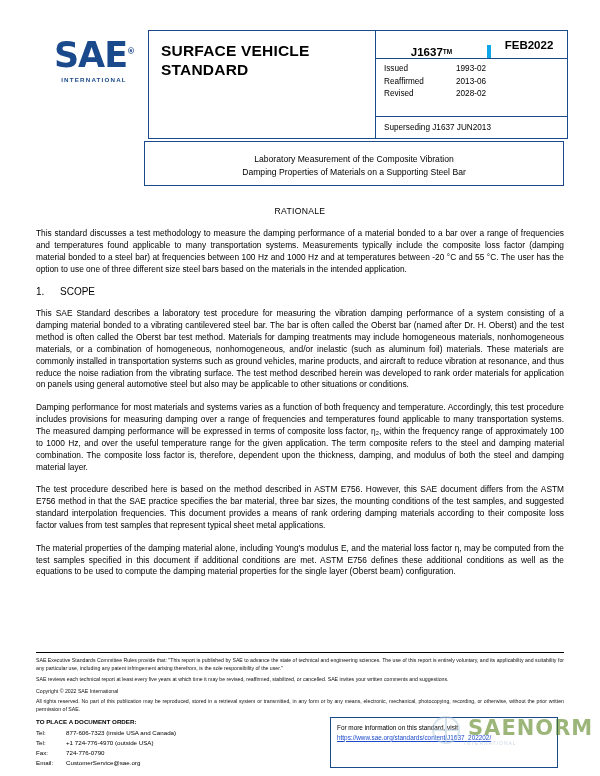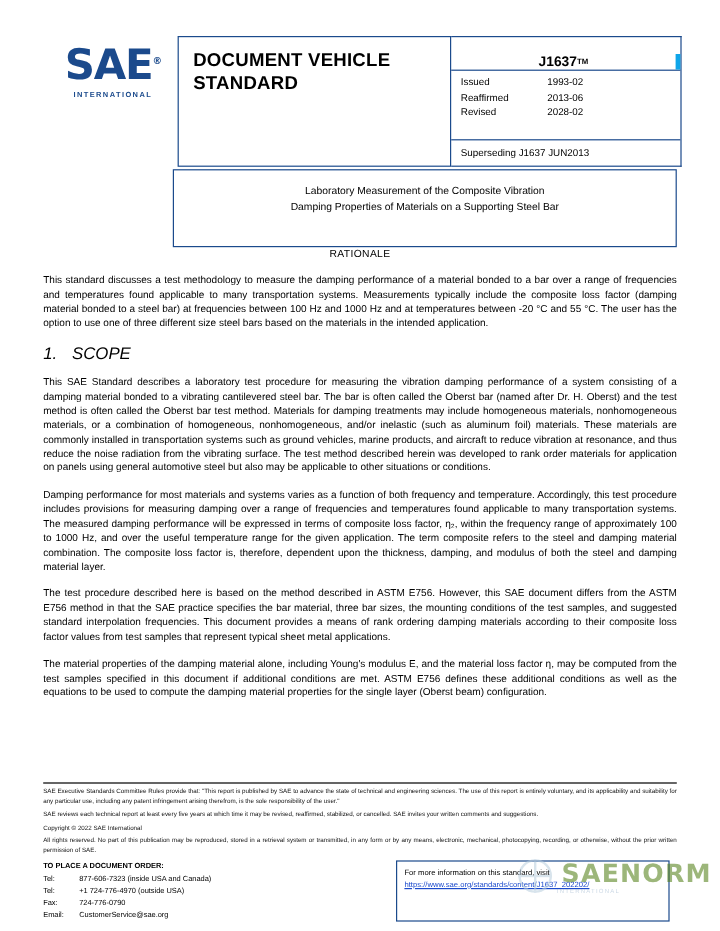--- a/index.html
+++ b/index.html
@@ -108,21 +108,21 @@
     padding: 6px 8px 6px 8px;
     font-size: 8.2px;
   }
 
   
   .subject-box {
     position: absolute;
     left: 144px; top: 141px;
     width: 420px;
     border: 1px solid #1b4a8c;
-    padding: 11px 10px 25px 10px;
+    padding: 11px 10px 5px 10px;
     text-align: center;
   }
   .subject-line {
     font-size: 8.6px;
     line-height: 1.55;
   }
 
   
   .body-wrap {
     position: absolute;
@@ -136,23 +136,22 @@
     margin-bottom: 12px;
     letter-spacing: 0.3px;
   }
   p.para {
     font-size: 8.35px;
     line-height: 1.42;
     text-align: justify;
     margin: 0 0 11px 0;
   }
   .sec-head {
-    font-size: 14px;
+    font-size: 10px;
     margin: 0 0 11px 0;
-    font-style: italic;
   }
   .sec-head .num { display: inline-block; width: 24px; }
 
   
   .footer {
     position: absolute;
     left: 36px; top: 652px;
     width: 528px;
   }
   .footer hr {
@@ -245,30 +244,31 @@
 <div class="page">
 
   <div class="header">
 
     <div class="logo-cell">
       <div class="logo-text"><span>SAE</span><span class="logo-reg">®</span></div>
       <div class="logo-sub">INTERNATIONAL</div>
     </div>
 
     <div class="title-box">
-      <div class="doc-title">DOCUMENT VEHICLE</div>
+      <div class="doc-title">SURFACE VEHICLE</div>
       <div class="doc-title">STANDARD</div>
     </div>
 
     <div class="right-box">
       <div class="rb-top">
         <div class="rb-num">
             <span>J1637</span>
             <sup>TM</sup>
           </div>
+        <div class="rb-date">FEB2022</div>
       </div>
       <div class="rb-rev">
         <div class="rev-row">
           <div class="rev-label">Issued</div>
           <div class="rev-val">1993-02</div>
         </div>
         <div class="rev-row">
           <div class="rev-label">Reaffirmed</div>
           <div class="rev-val">2013-06</div>
         </div>

